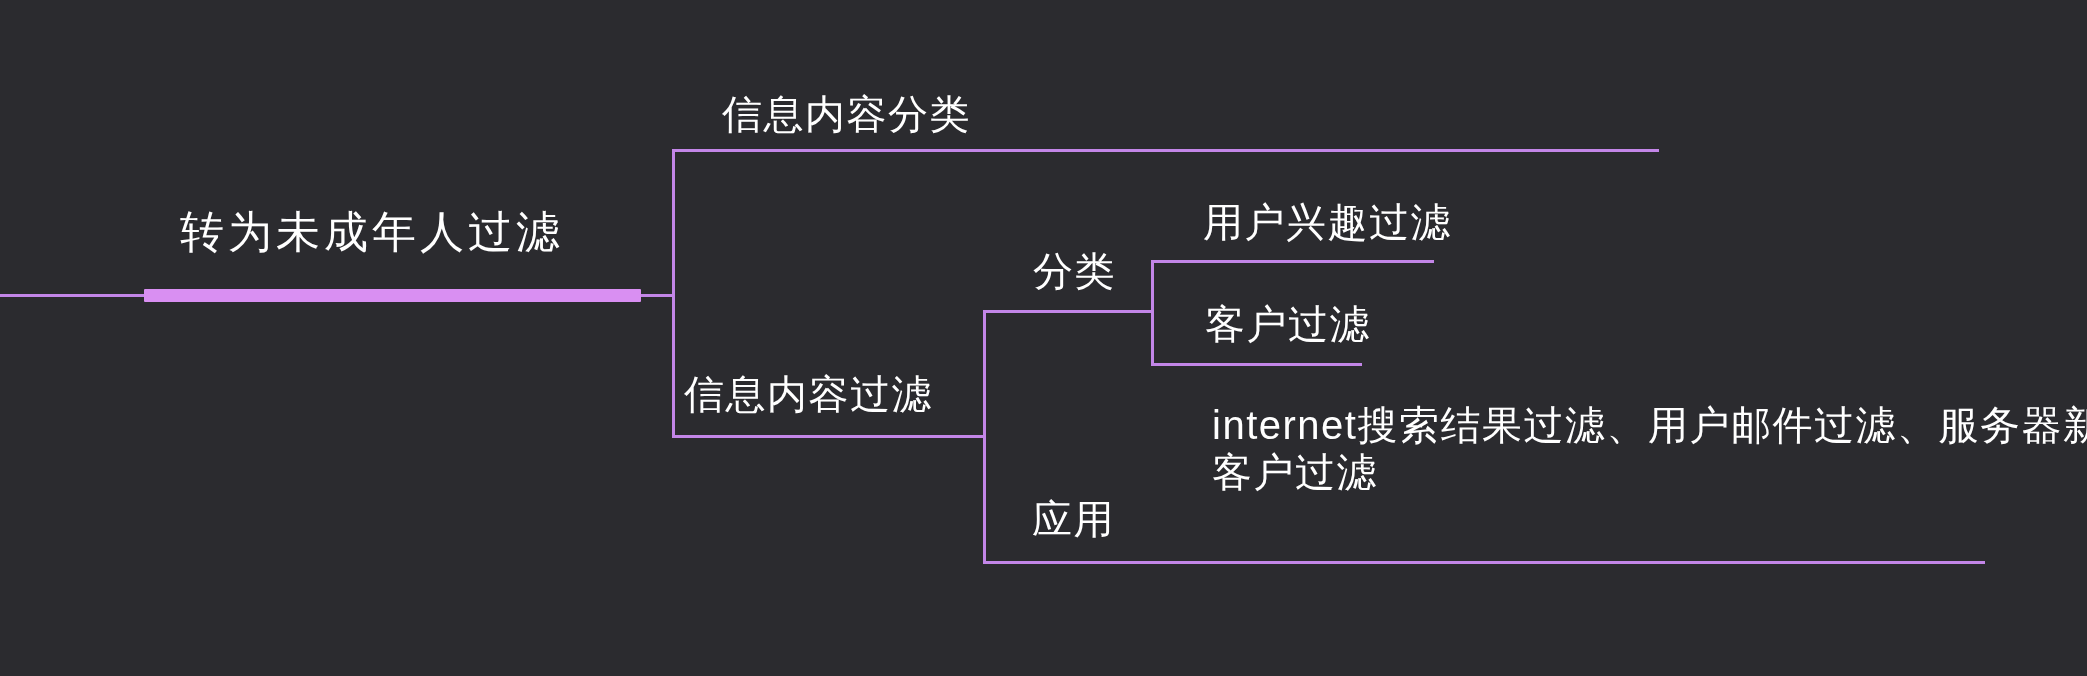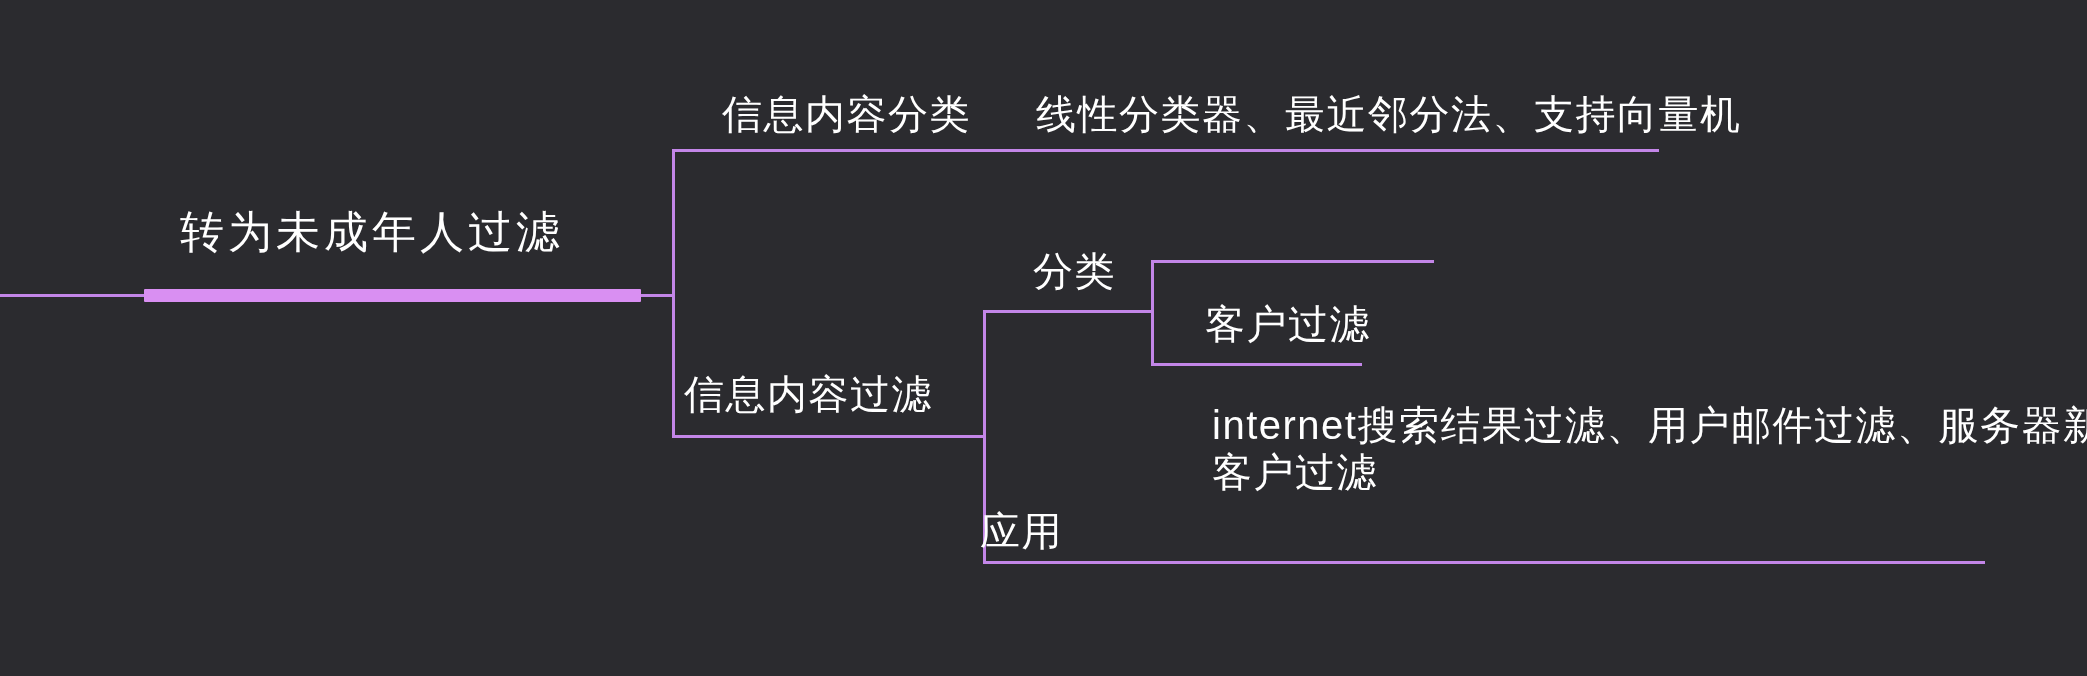--- a/index.html
+++ b/index.html
@@ -43,38 +43,38 @@
   <div class="hline" style="left:0;top:294px;width:144px;"></div>
 
   <div class="label root-label" style="left:180px;top:207px;">转为未成年人过滤</div>
   <div class="bar" style="left:144px;top:289px;width:497px;height:13px;"></div>
   <div class="hline" style="left:641px;top:294px;width:34px;"></div>
 
   <div class="vline" style="left:672px;top:149px;height:289px;"></div>
 
   <div class="hline" style="left:672px;top:149px;width:987px;"></div>
   <div class="label" style="left:722px;top:95px;">信息内容分类</div>
-  <div class="label" style="left:1036px;top:95px;">线性分类器、最近邻分法、支持向量机</div>
 
   <div class="hline" style="left:672px;top:435px;width:314px;"></div>
   <div class="label" style="left:684px;top:375px;">信息内容过滤</div>
 
   <div class="vline" style="left:983px;top:310px;height:254px;"></div>
 
   <div class="hline" style="left:983px;top:310px;width:171px;"></div>
   <div class="label" style="left:1033px;top:252px;">分类</div>
 
   <div class="vline" style="left:1151px;top:260px;height:106px;"></div>
 
   <div class="hline" style="left:1151px;top:260px;width:283px;"></div>
+  <div class="label" style="left:1203px;top:203px;">用户兴趣过滤</div>
 
   <div class="hline" style="left:1151px;top:363px;width:211px;"></div>
   <div class="label" style="left:1205px;top:305px;">客户过滤</div>
 
   <div class="hline" style="left:983px;top:561px;width:1002px;"></div>
-  <div class="label" style="left:980px;top:500px;margin-top:12px;">应用</div>
+  <div class="label" style="left:1032px;top:500px;">应用</div>
 
   <div class="label multiline" style="left:1200px;top:402px;">
     <div class="ln">internet搜索结果过滤、用户邮件过滤、服务器新</div>
     <div class="ln">客户过滤</div>
   </div>
 
 </div>
 
 </body></html>

